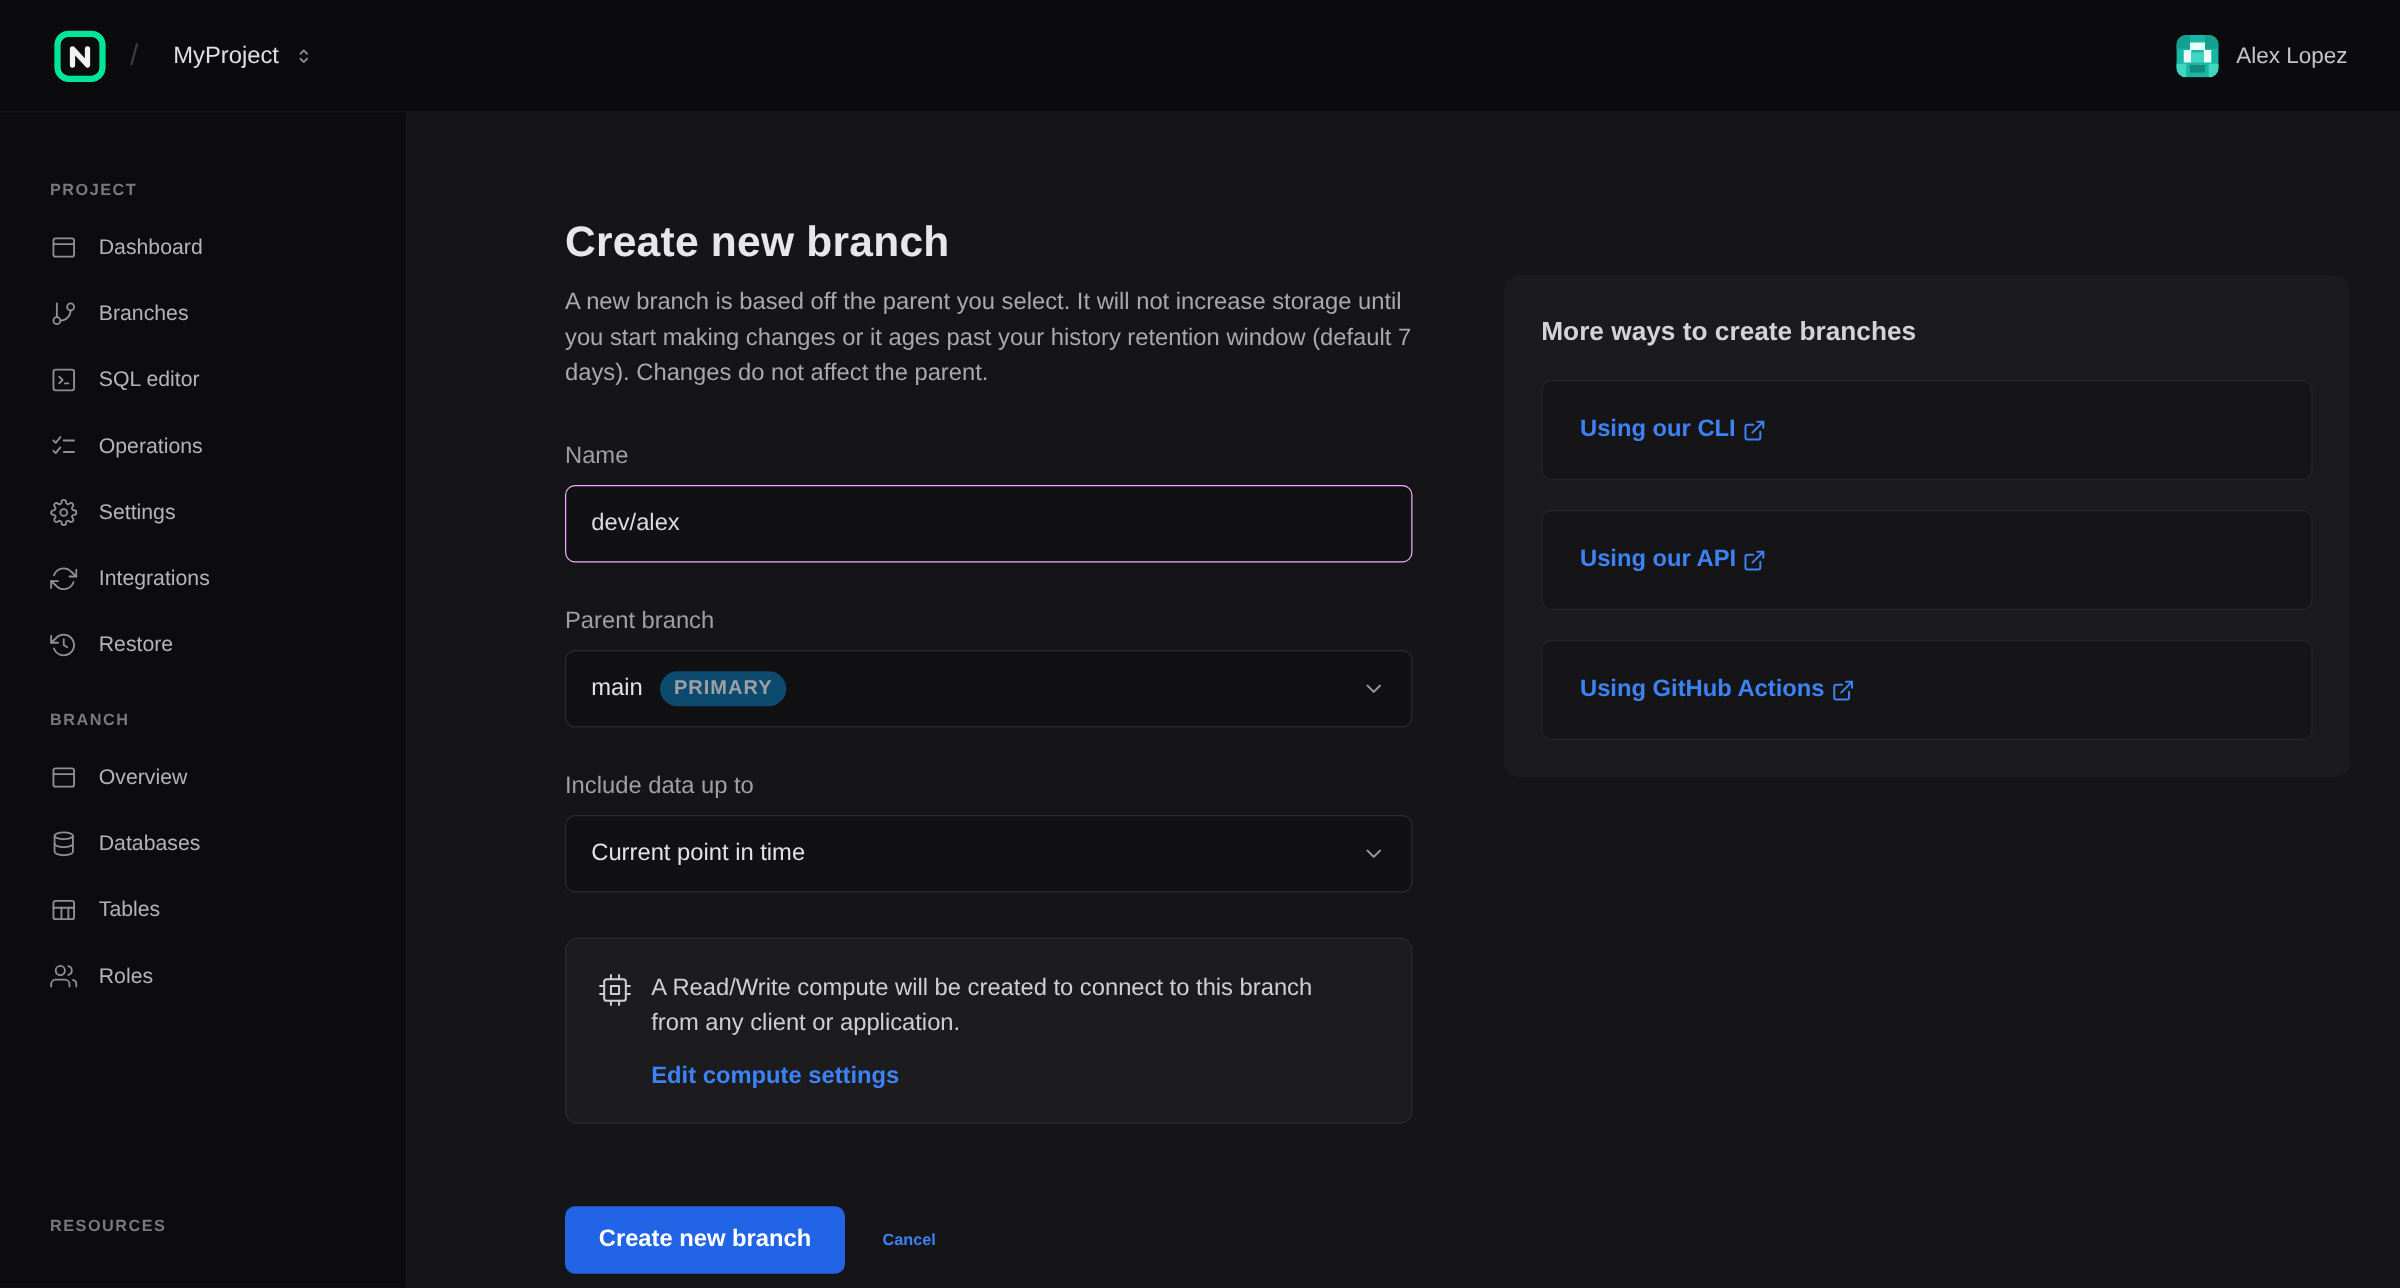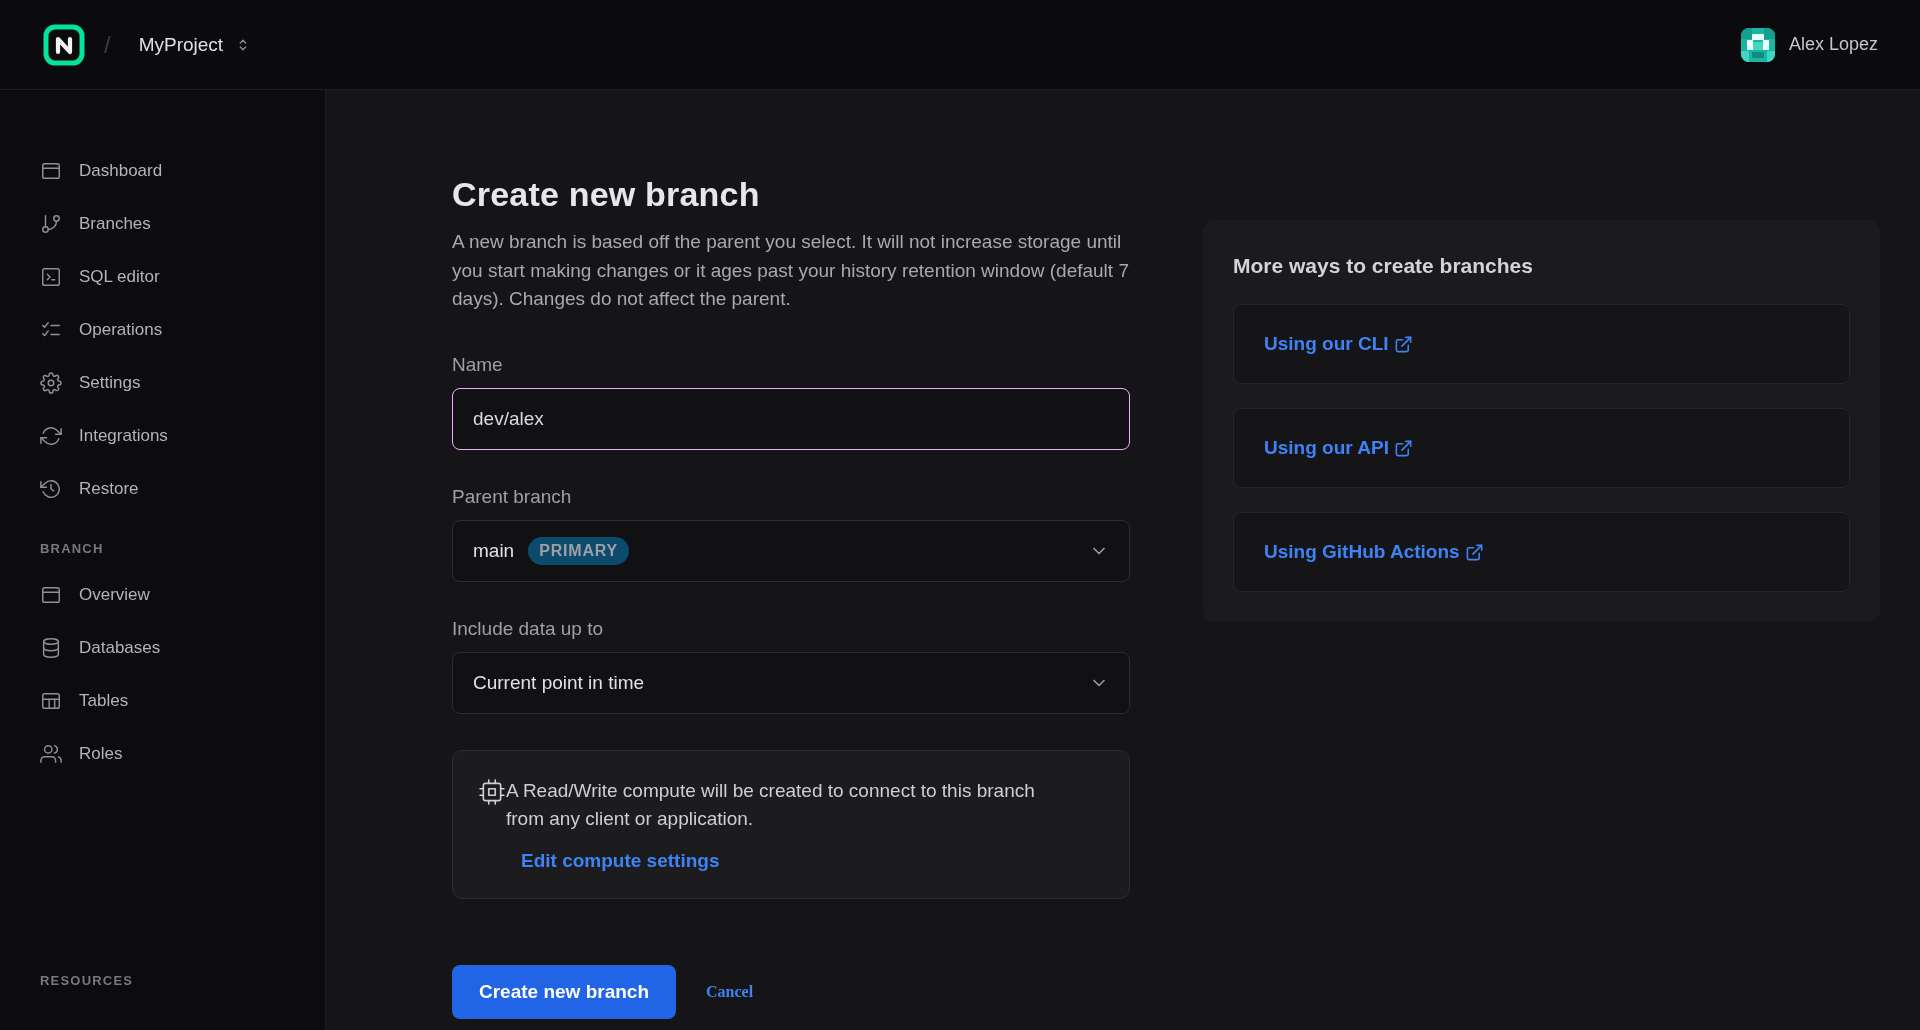--- a/index.html
+++ b/index.html
@@ -68,35 +68,35 @@
   .badge {
     margin-left:14px; background:#0c4a6e; color:#9ea0a5; font-size:16px; font-weight:700;
     letter-spacing:.8px; border-radius:999px; padding:5px 11px;
   }
   .select .chev { margin-left:auto; color:#9a9a9f; }
 
   .note-box {
     background:#1c1c1f; border:1px solid #2c2c2f; border-radius:10px;
     padding:26px; margin-top:0;
   }
-  .note-row { display:flex; gap:1px; }
+  .note-row { display:flex; gap:16px; }
   .note-row svg { color:#cfcfd2; flex:0 0 auto; margin-top:2px; }
   .note-text { font-size:19px; line-height:1.5; color:#cfcfd2; max-width:560px; }
   .note-link {
     display:inline-block; margin:16px 0 0 42px; color:#3d83f6; font-size:19px; font-weight:700;
     text-decoration:none; cursor:pointer;
   }
 
   .actions { display:flex; align-items:center; gap:30px; margin-top:66px; }
   .btn-primary {
     background:#2264e6; color:#fff; border:none; border-radius:8px; font-family:inherit;
     font-size:19px; font-weight:700; padding:16px 27px; cursor:pointer;
   }
   .btn-link {
-    background:none; border:none; color:#3d83f6; font-family:Liberation Serif, serif; font-size:16px;
+    background:none; border:none; color:#3d83f6; font-family:Liberation Sans, sans-serif; font-size:13px;
     font-weight:700; cursor:pointer;
   }
 
   
   .aside-col { width:677px; min-width:677px; margin-top:45px; }
   .ways-card { background:#1b1b1d; border-radius:12px; padding:34px 30px 30px; }
   .ways-title { font-size:21px; font-weight:600; color:#d4d4d7; margin-bottom:26px; }
   .way-item {
     background:#151517; border:1px solid #26262a; border-radius:8px; height:80px;
     display:flex; align-items:center; padding:0 30px; margin-bottom:24px;
@@ -143,20 +143,21 @@
       </svg>
     </span>
     <span class="user-name">Alex Lopez</span>
   </div>
 </header>
 
 <div class="shell">
 
   <aside class="sidebar">
     <nav class="nav-section">
+      <div class="nav-title">PROJECT</div>
 
       <div class="nav-item">
         <svg width="22" height="22" viewBox="0 0 24 24" fill="none" stroke="currentColor" stroke-width="1.6" stroke-linecap="round" stroke-linejoin="round">
           <rect x="3" y="4" width="18" height="16" rx="2"></rect>
             <line x1="3" y1="9" x2="21" y2="9"></line>
         </svg>
         <span>Dashboard</span>
       </div>
 
       <div class="nav-item">

